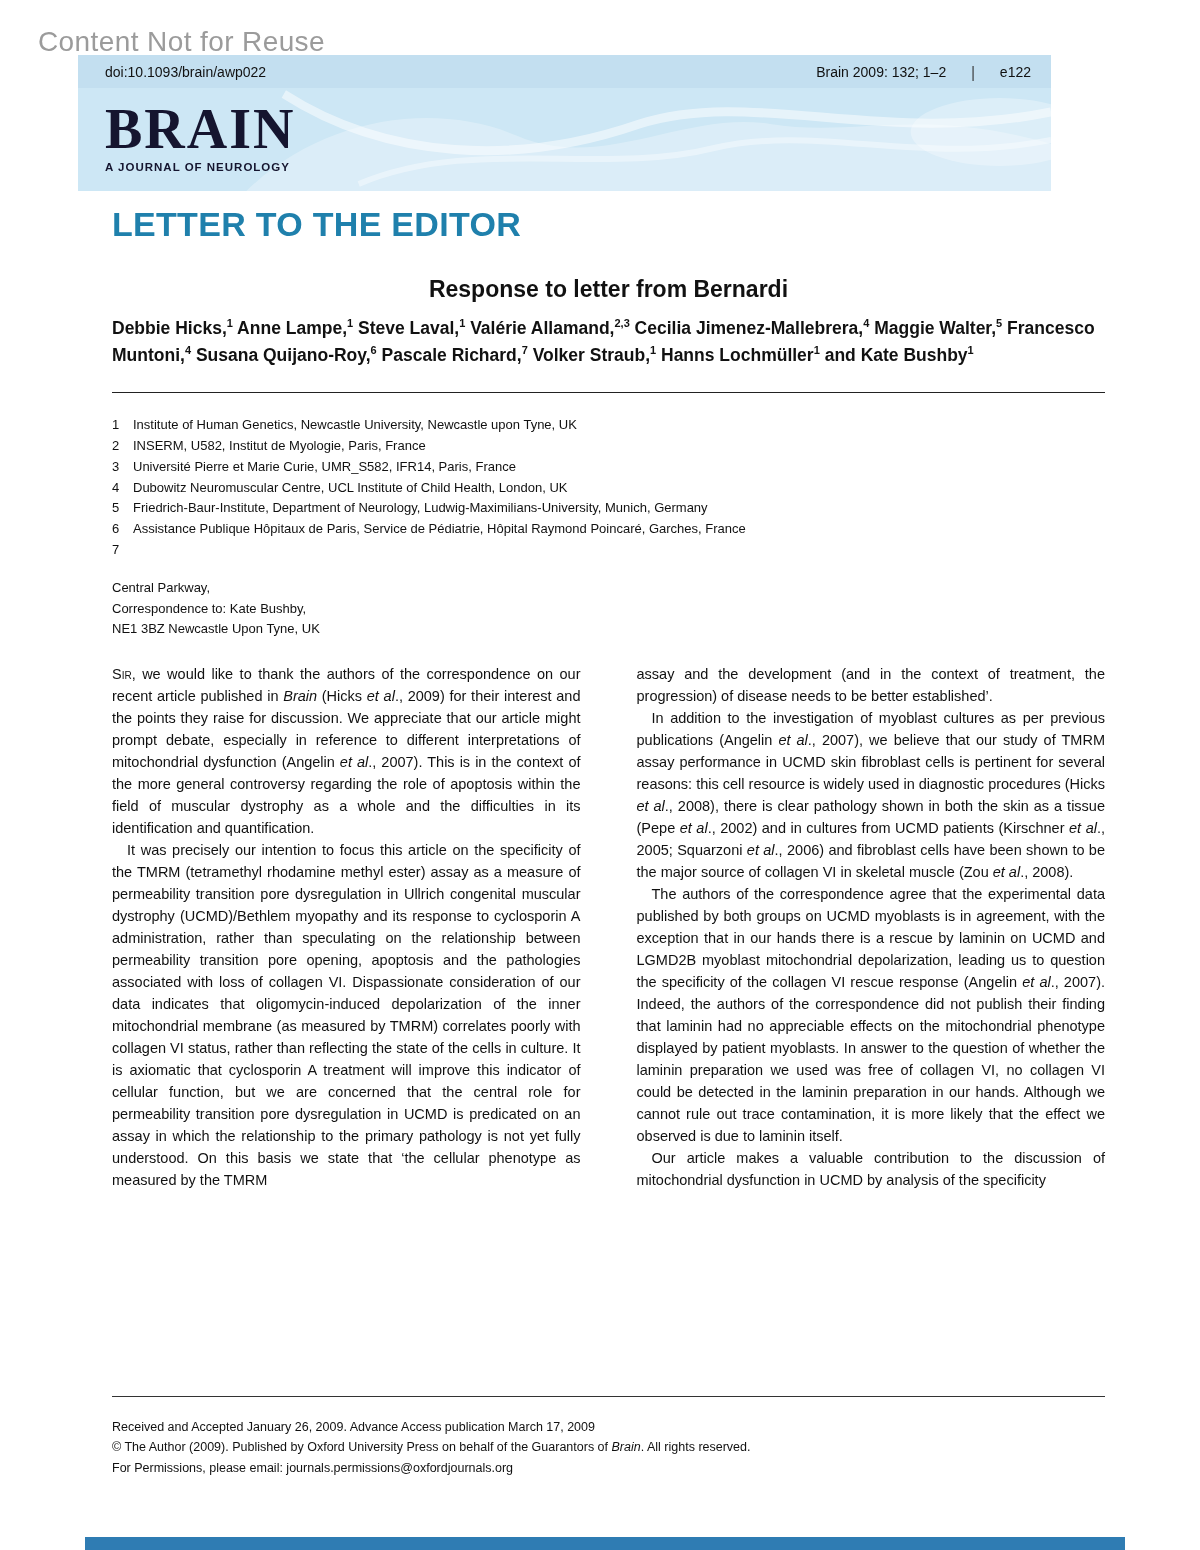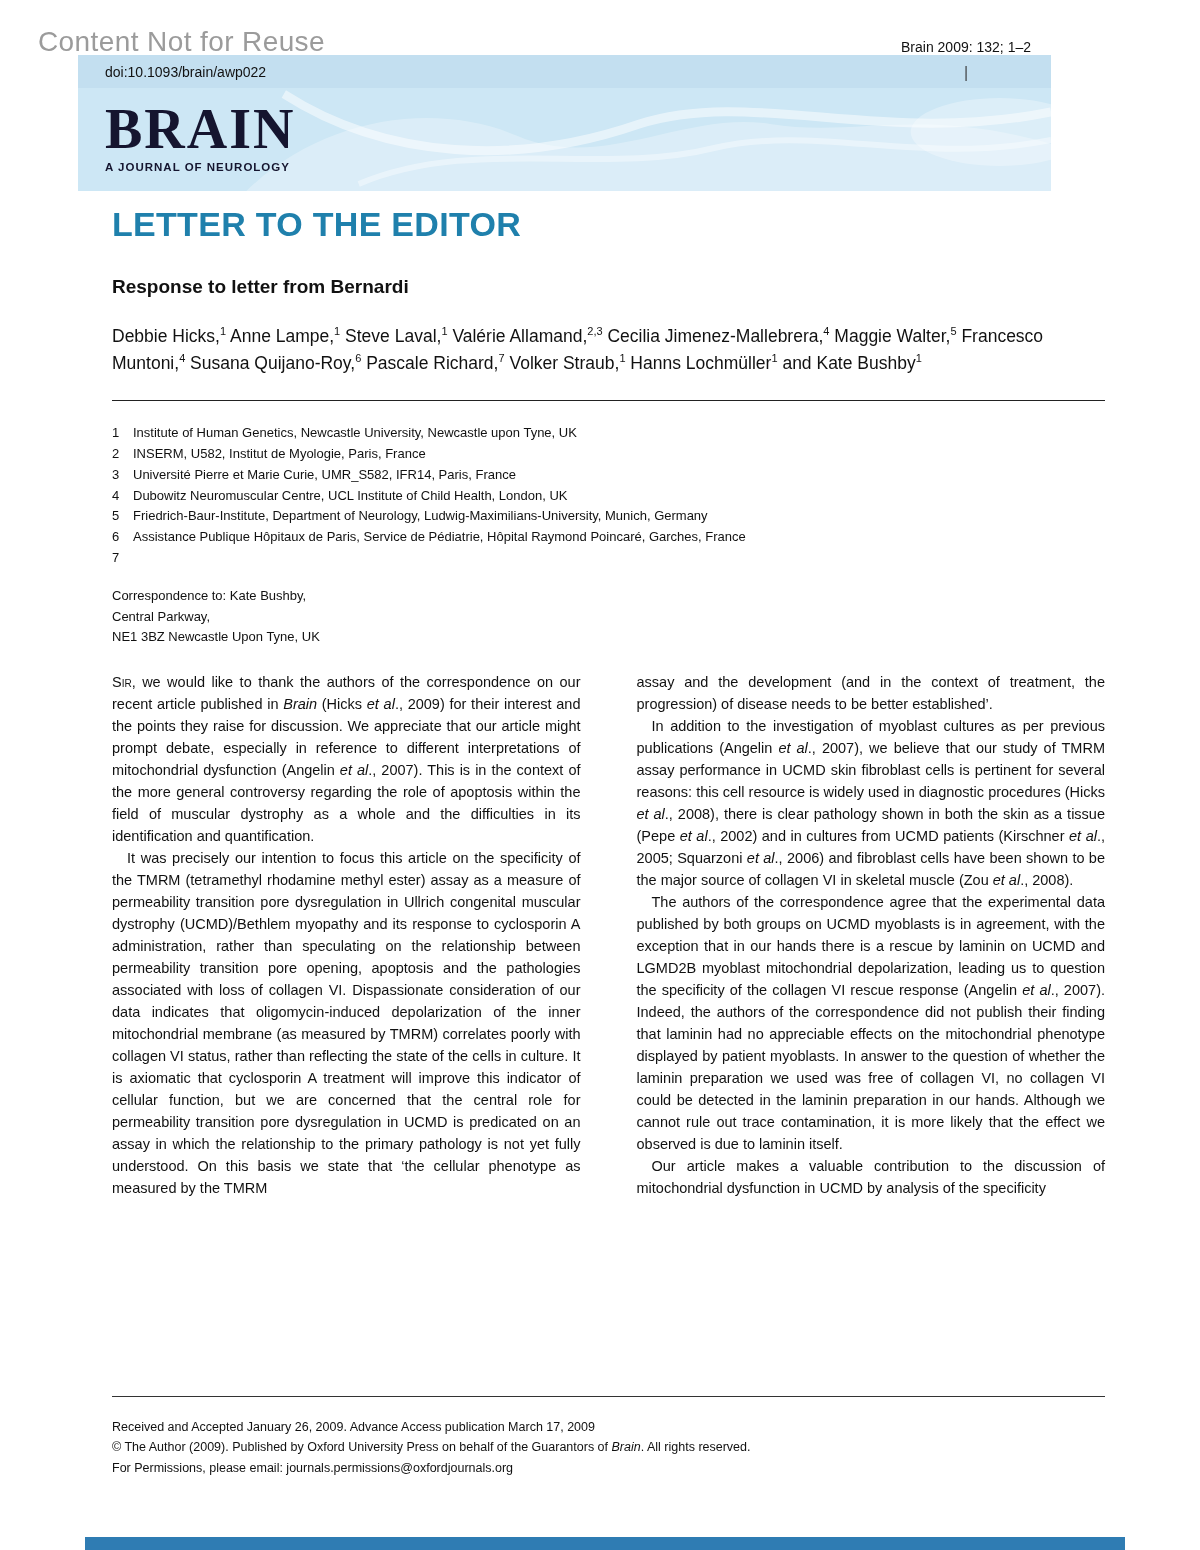--- a/index.html
+++ b/index.html
@@ -5,34 +5,34 @@
 <style>
   * { margin:0; padding:0; box-sizing:border-box; }
   html,body { background:#ffffff; }
   body { font-family:"Liberation Sans","DejaVu Sans",sans-serif; color:#111; }
   .page { position:relative; width:1200px; height:1550px; background:#fff; overflow:hidden; margin:0 auto; }
 
   .watermark { position:absolute; top:26px; left:38px; font-size:28px; color:var(--watermark,#9b9b9b); letter-spacing:.4px; }
 
   .masthead { position:absolute; top:55px; left:78px; width:973px; }
   .doi-strip { height:33px; background:var(--strip-bg,#c3dff0); display:flex; align-items:center; justify-content:space-between; padding:0 20px 0 27px; font-size:14px; }
-  .cite { display:flex; align-items:center; gap:9px;flex-direction:column; }
+  .cite { display:flex; align-items:center; gap:25px; }
   .cite .sep { font-weight:300; color:#333; transform:scaleY(1.2); }
   .cite b { font-weight:normal; }
 
   .banner { position:relative; height:103px; background:var(--banner-bg,#cde7f5); overflow:hidden; }
   .art { position:absolute; left:0; top:0; width:100%; height:100%; }
   .logo-block { position:absolute; left:27px; top:12px; }
   .logo { font-family:"Liberation Serif","DejaVu Serif",serif; font-size:56px; font-weight:bold; line-height:1.05; color:var(--logo,#15152f); letter-spacing:2px; }
   .banner-subtitle { font-size:11.5px; font-weight:bold; letter-spacing:1px; color:var(--logo,#15152f); margin-top:2px; }
 
   .content { position:absolute; left:112px; top:205px; width:993px; }
   .section { color:var(--accent,#1f80ac); font-size:34px; font-weight:bold; letter-spacing:.3px; font-family:"Liberation Sans","DejaVu Sans",sans-serif; }
-  .title { margin-top:32px; font-size:19px; font-weight:bold; color:#111; }
-  .authors { margin-top:25px; font-size:17.5px; font-weight:normal; line-height:1.55; }
+  .title { margin-top:32px; font-size:23px; font-weight:bold; color:#111;text-align:center; }
+  .authors { margin-top:12px; font-size:17.5px; font-weight:bold; line-height:1.55; }
   .authors sup { font-size:11px; }
   .rule { border:none; border-top:1.5px solid #222; margin-top:23px; }
   .affils { margin-top:22px; font-size:13px; line-height:1.6; }
   .affil { display:flex; }
   .affil .num { width:21px; flex:none; }
   .corresp { margin-top:17px; font-size:13px; line-height:1.6; }
   .body-cols { margin-top:23px; display:flex; gap:56px; }
   .col { flex:1; font-size:14.5px; line-height:22px; text-align:justify; }
   .col p.indent { text-indent:15px; }
   .sc { font-variant:small-caps; }
@@ -109,23 +109,23 @@
           <span class="txt">Assistance Publique Hôpitaux de Paris, Service de Pédiatrie, Hôpital Raymond Poincaré, Garches, France</span>
         </div>
 
         <div class="affil">
           <span class="num">7</span>
         </div>
       </div>
 
     <div class="corresp">
 
+        <div>Central Parkway,</div>
+
         <div>Correspondence to: Kate Bushby,</div>
-
-        <div>Central Parkway,</div>
 
         <div>NE1 3BZ Newcastle Upon Tyne, UK</div>
       </div>
 
     <div class="body-cols">
       <div class="col">
 
           <p><span class="sc">Sir</span>, we would like to thank the authors of the correspondence on our recent article published in <i>Brain</i> (Hicks <i>et al</i>., 2009) for their interest and the points they raise for discussion. We appreciate that our article might prompt debate, especially in reference to different interpretations of mitochondrial dysfunction (Angelin <i>et al</i>., 2007). This is in the context of the more general controversy regarding the role of apoptosis within the field of muscular dystrophy as a whole and the difficulties in its identification and quantification.</p>
 
           <p class=" indent">It was precisely our intention to focus this article on the specificity of the TMRM (tetramethyl rhodamine methyl ester) assay as a measure of permeability transition pore dysregulation in Ullrich congenital muscular dystrophy (UCMD)/Bethlem myopathy and its response to cyclosporin A administration, rather than speculating on the relationship between permeability transition pore opening, apoptosis and the pathologies associated with loss of collagen VI. Dispassionate consideration of our data indicates that oligomycin-induced depolarization of the inner mitochondrial membrane (as measured by TMRM) correlates poorly with collagen VI status, rather than reflecting the state of the cells in culture. It is axiomatic that cyclosporin A treatment will improve this indicator of cellular function, but we are concerned that the central role for permeability transition pore dysregulation in UCMD is predicated on an assay in which the relationship to the primary pathology is not yet fully understood. On this basis we state that ‘the cellular phenotype as measured by the TMRM</p>

